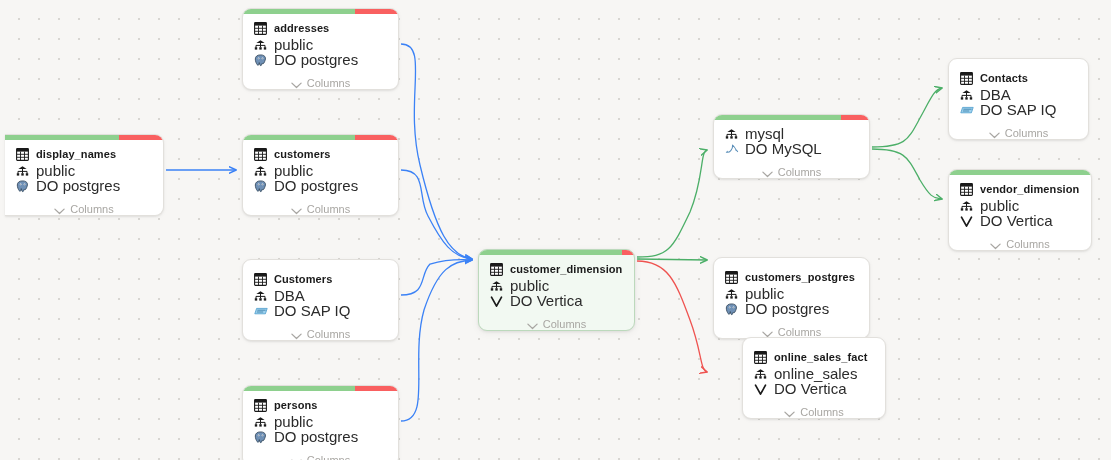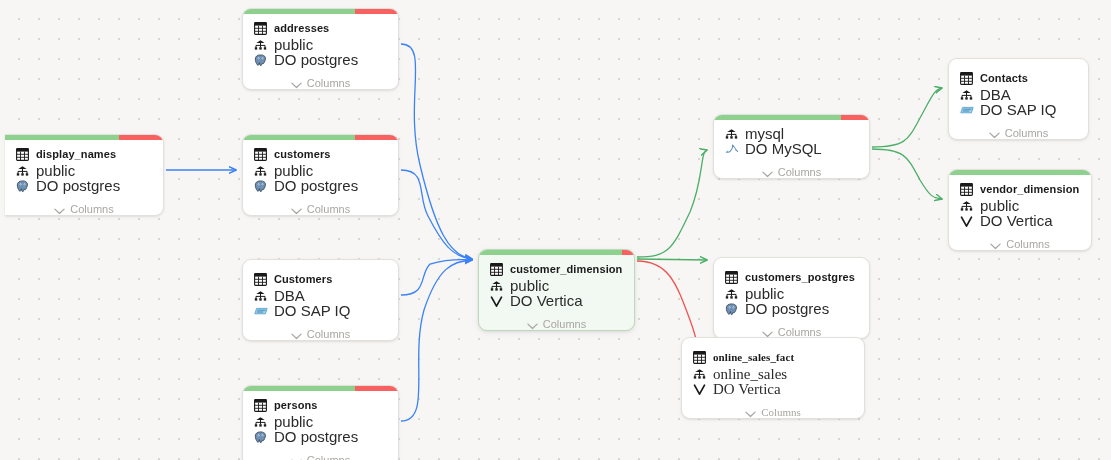--- a/index.html
+++ b/index.html
@@ -591,21 +591,21 @@
         <div class="columns-row">
           <span>
             <svg class="chev" width="11" height="7" viewBox="0 0 11 7">
               <path d="M0.9 1.1 L5.5 5.5 L10.1 1.1" fill="none" stroke="#a8a6a2" stroke-width="1.25" stroke-linecap="round" stroke-linejoin="round"></path>
             </svg>
           </span>
           <span>Columns</span>
         </div>
       </div>
     </div>
-    <div class="node" style="left: 681px; top: 337px; width: 184px; font-family: Liberation Serif, serif;">
+    <div class="node" style="left: 742px; top: 337px; width: 144px;">
       <div class="statusbar"></div>
       <div class="node-body">
         <div class="row row-title">
           <span class="ico">
             <svg width="13" height="13" viewBox="0 0 13 13">
               <rect x="0.6" y="0.6" width="11.8" height="11.8" rx="0.8" fill="#ffffff" stroke="#1a1a1a" stroke-width="1.1"></rect>
               <rect x="0.6" y="0.6" width="11.8" height="3" fill="#1a1a1a"></rect>
               <line x1="0.6" y1="6.3" x2="12.4" y2="6.3" stroke="#1a1a1a" stroke-width="0.9"></line>
               <line x1="0.6" y1="9.3" x2="12.4" y2="9.3" stroke="#1a1a1a" stroke-width="0.9"></line>
               <line x1="4.5" y1="3.6" x2="4.5" y2="12.4" stroke="#1a1a1a" stroke-width="0.9"></line>

